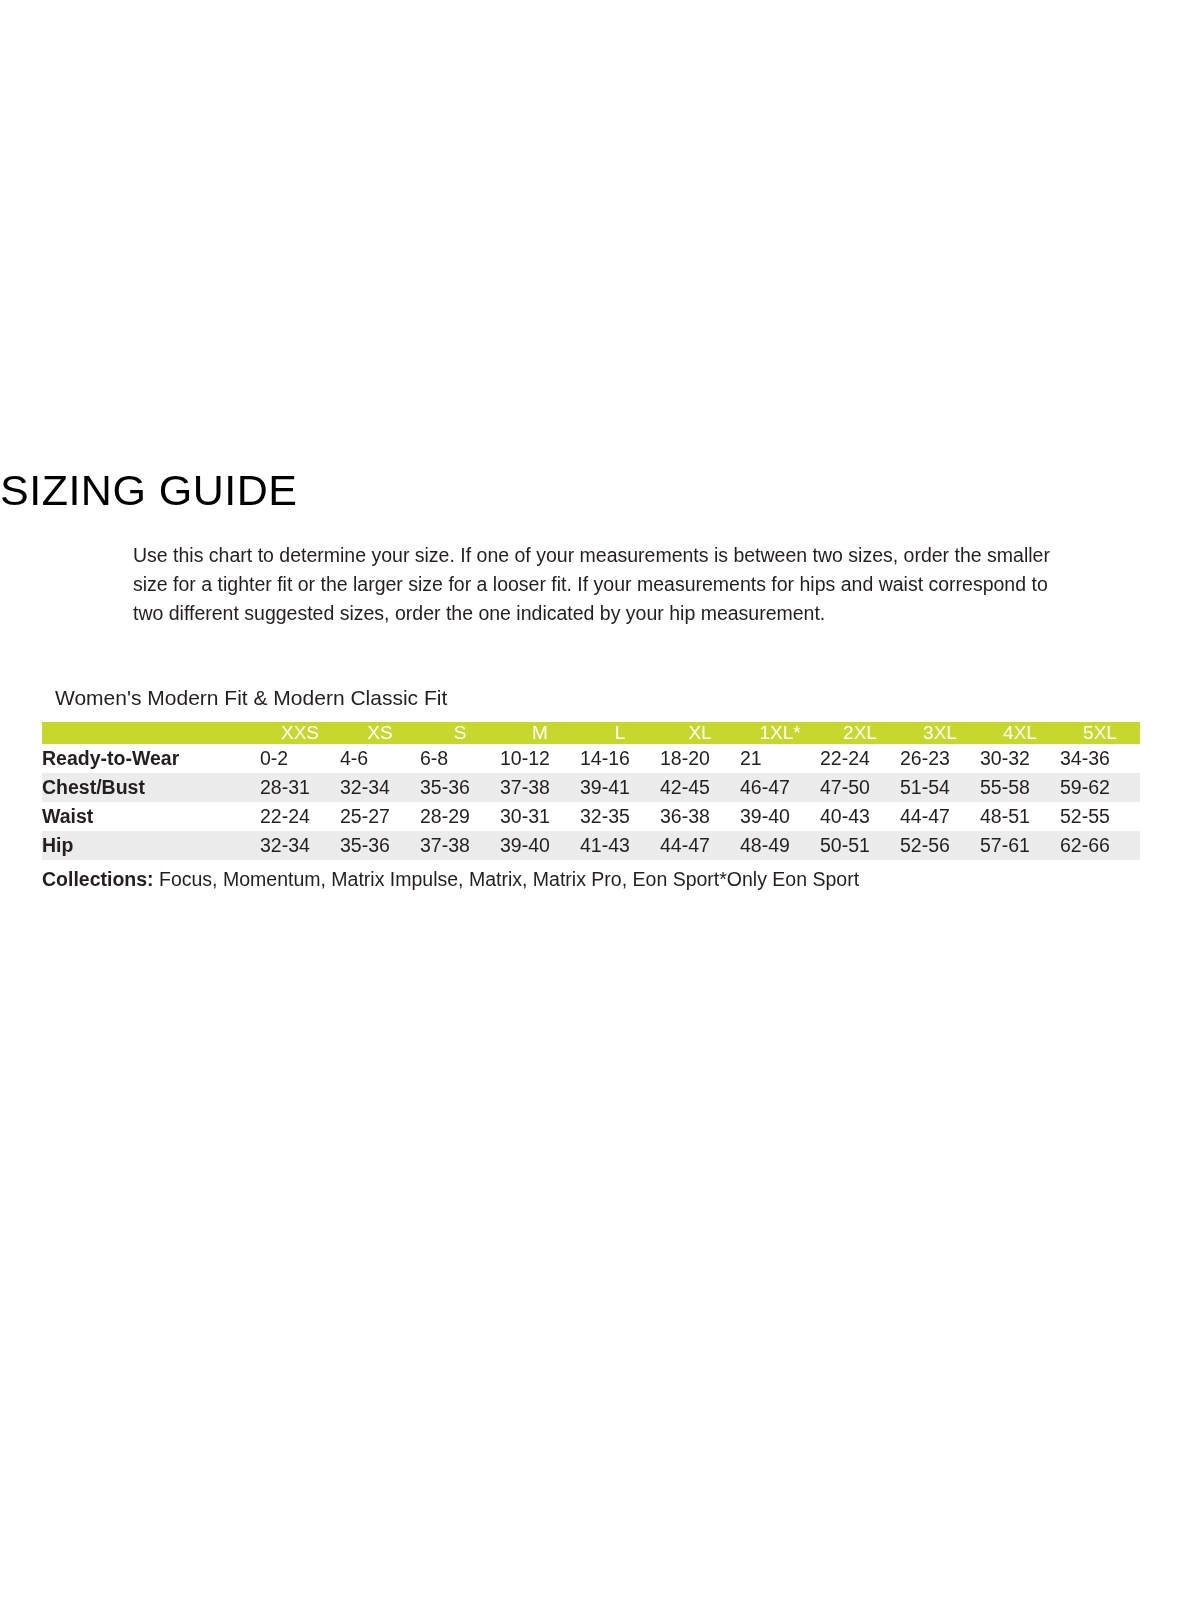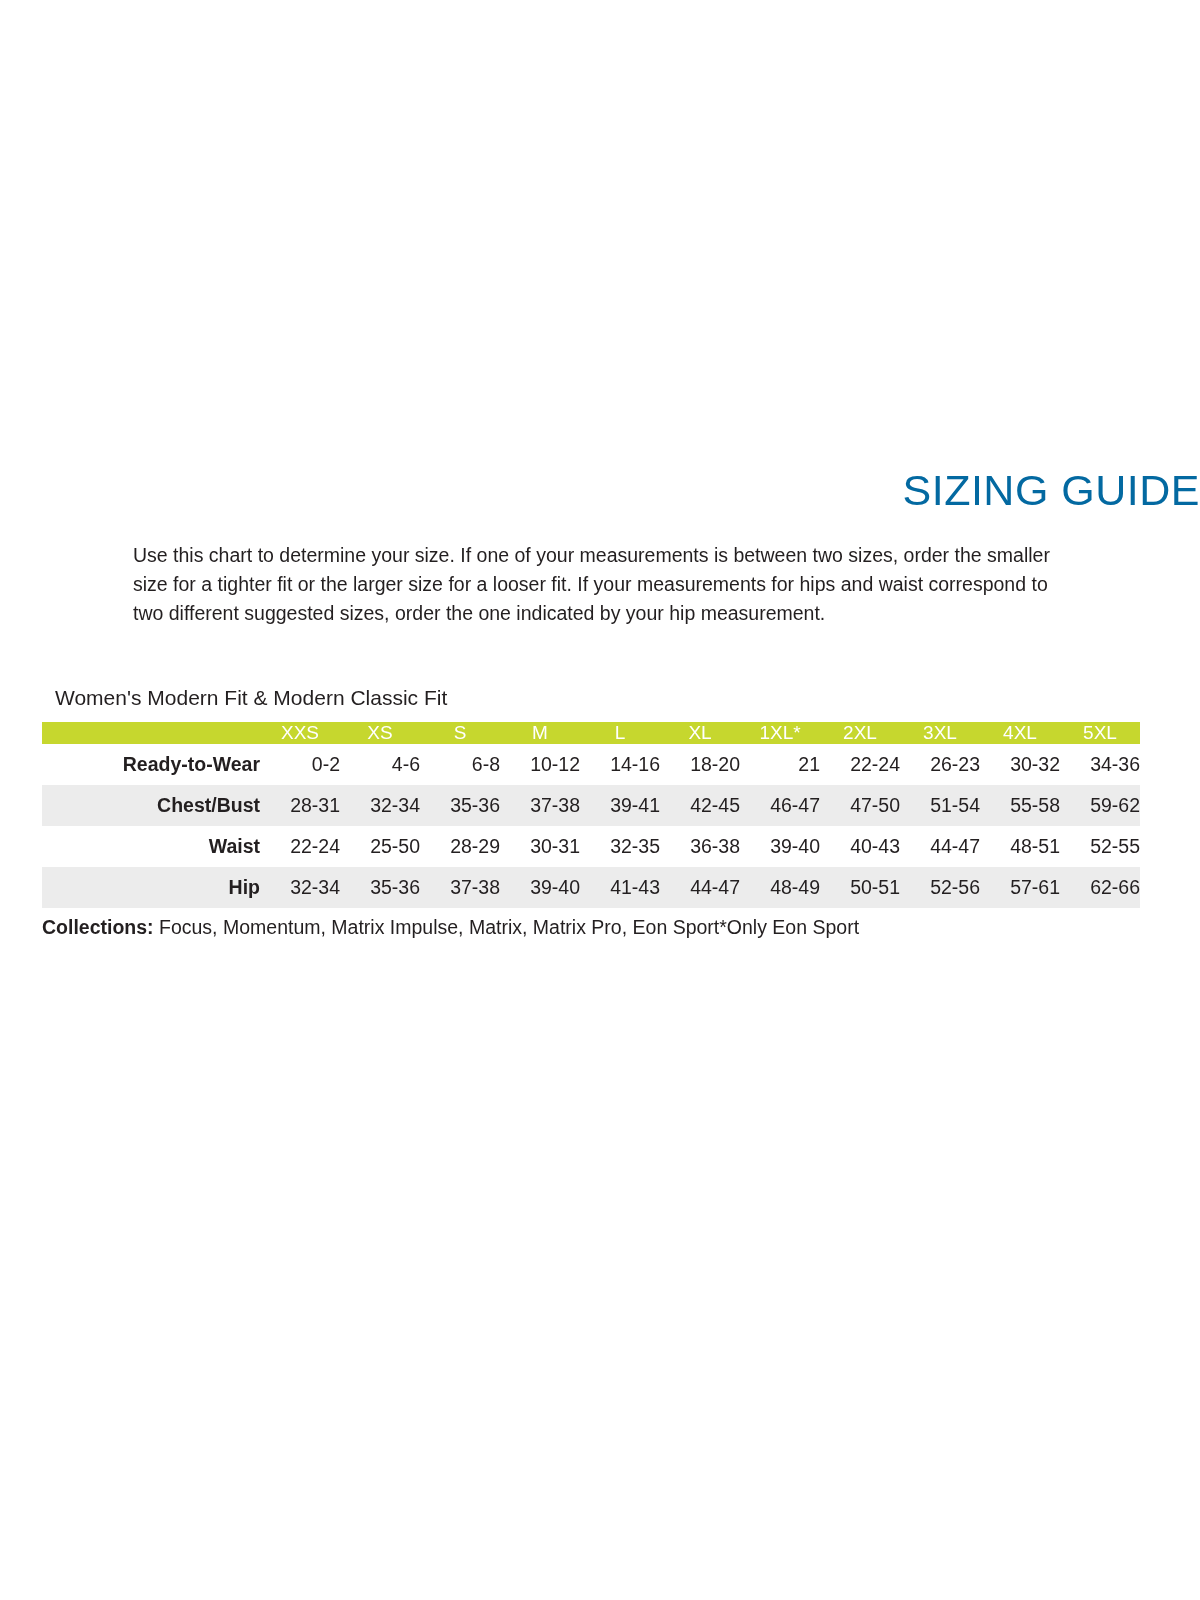--- a/index.html
+++ b/index.html
@@ -8,25 +8,25 @@
     width: 1200px;
     height: 1600px;
     font-family: "Liberation Sans", sans-serif;
     color: #231f20;
     position: relative;
     overflow: hidden;
   }
   .page { padding-top: 466px; }
 
   .title {
-    text-align: right;
+    text-align: left;
     font-size: 43px;
     font-weight: 500;
     letter-spacing: 0.5px;
-    color: #0369a1;
+    color: #000000;
   }
 
   .intro {
     margin: 26px 0 0 133px;
     width: 920px;
     font-size: 19.5px;
     line-height: 29px;
     color: #231f20;
   }
 
@@ -50,22 +50,22 @@
     color: #ffffff;
     font-weight: normal;
     font-size: 19px;
     height: 19px;
     text-align: center;
     vertical-align: middle;
   }
 
   table.size-table tbody td,
   table.size-table tbody th {
-    height: 41px;
-    text-align: right;
+    height: 29px;
+    text-align: left;
     vertical-align: middle;
     font-size: 19.5px;
     margin-top: 11px;
   }
   table.size-table tbody th { font-weight: bold; }
   table.size-table tbody tr:nth-child(even) { background: #ececec; }
 
   .footer-line {
     width: 1098px;
     margin: 8px 0 0 42px;
@@ -142,21 +142,21 @@
         <td>42-45</td>
         <td>46-47</td>
         <td>47-50</td>
         <td>51-54</td>
         <td>55-58</td>
         <td>59-62</td>
       </tr>
       <tr>
         <th>Waist</th>
         <td>22-24</td>
-        <td>25-50</td>
+        <td>25-27</td>
         <td>28-29</td>
         <td>30-31</td>
         <td>32-35</td>
         <td>36-38</td>
         <td>39-40</td>
         <td>40-43</td>
         <td>44-47</td>
         <td>48-51</td>
         <td>52-55</td>
       </tr>

